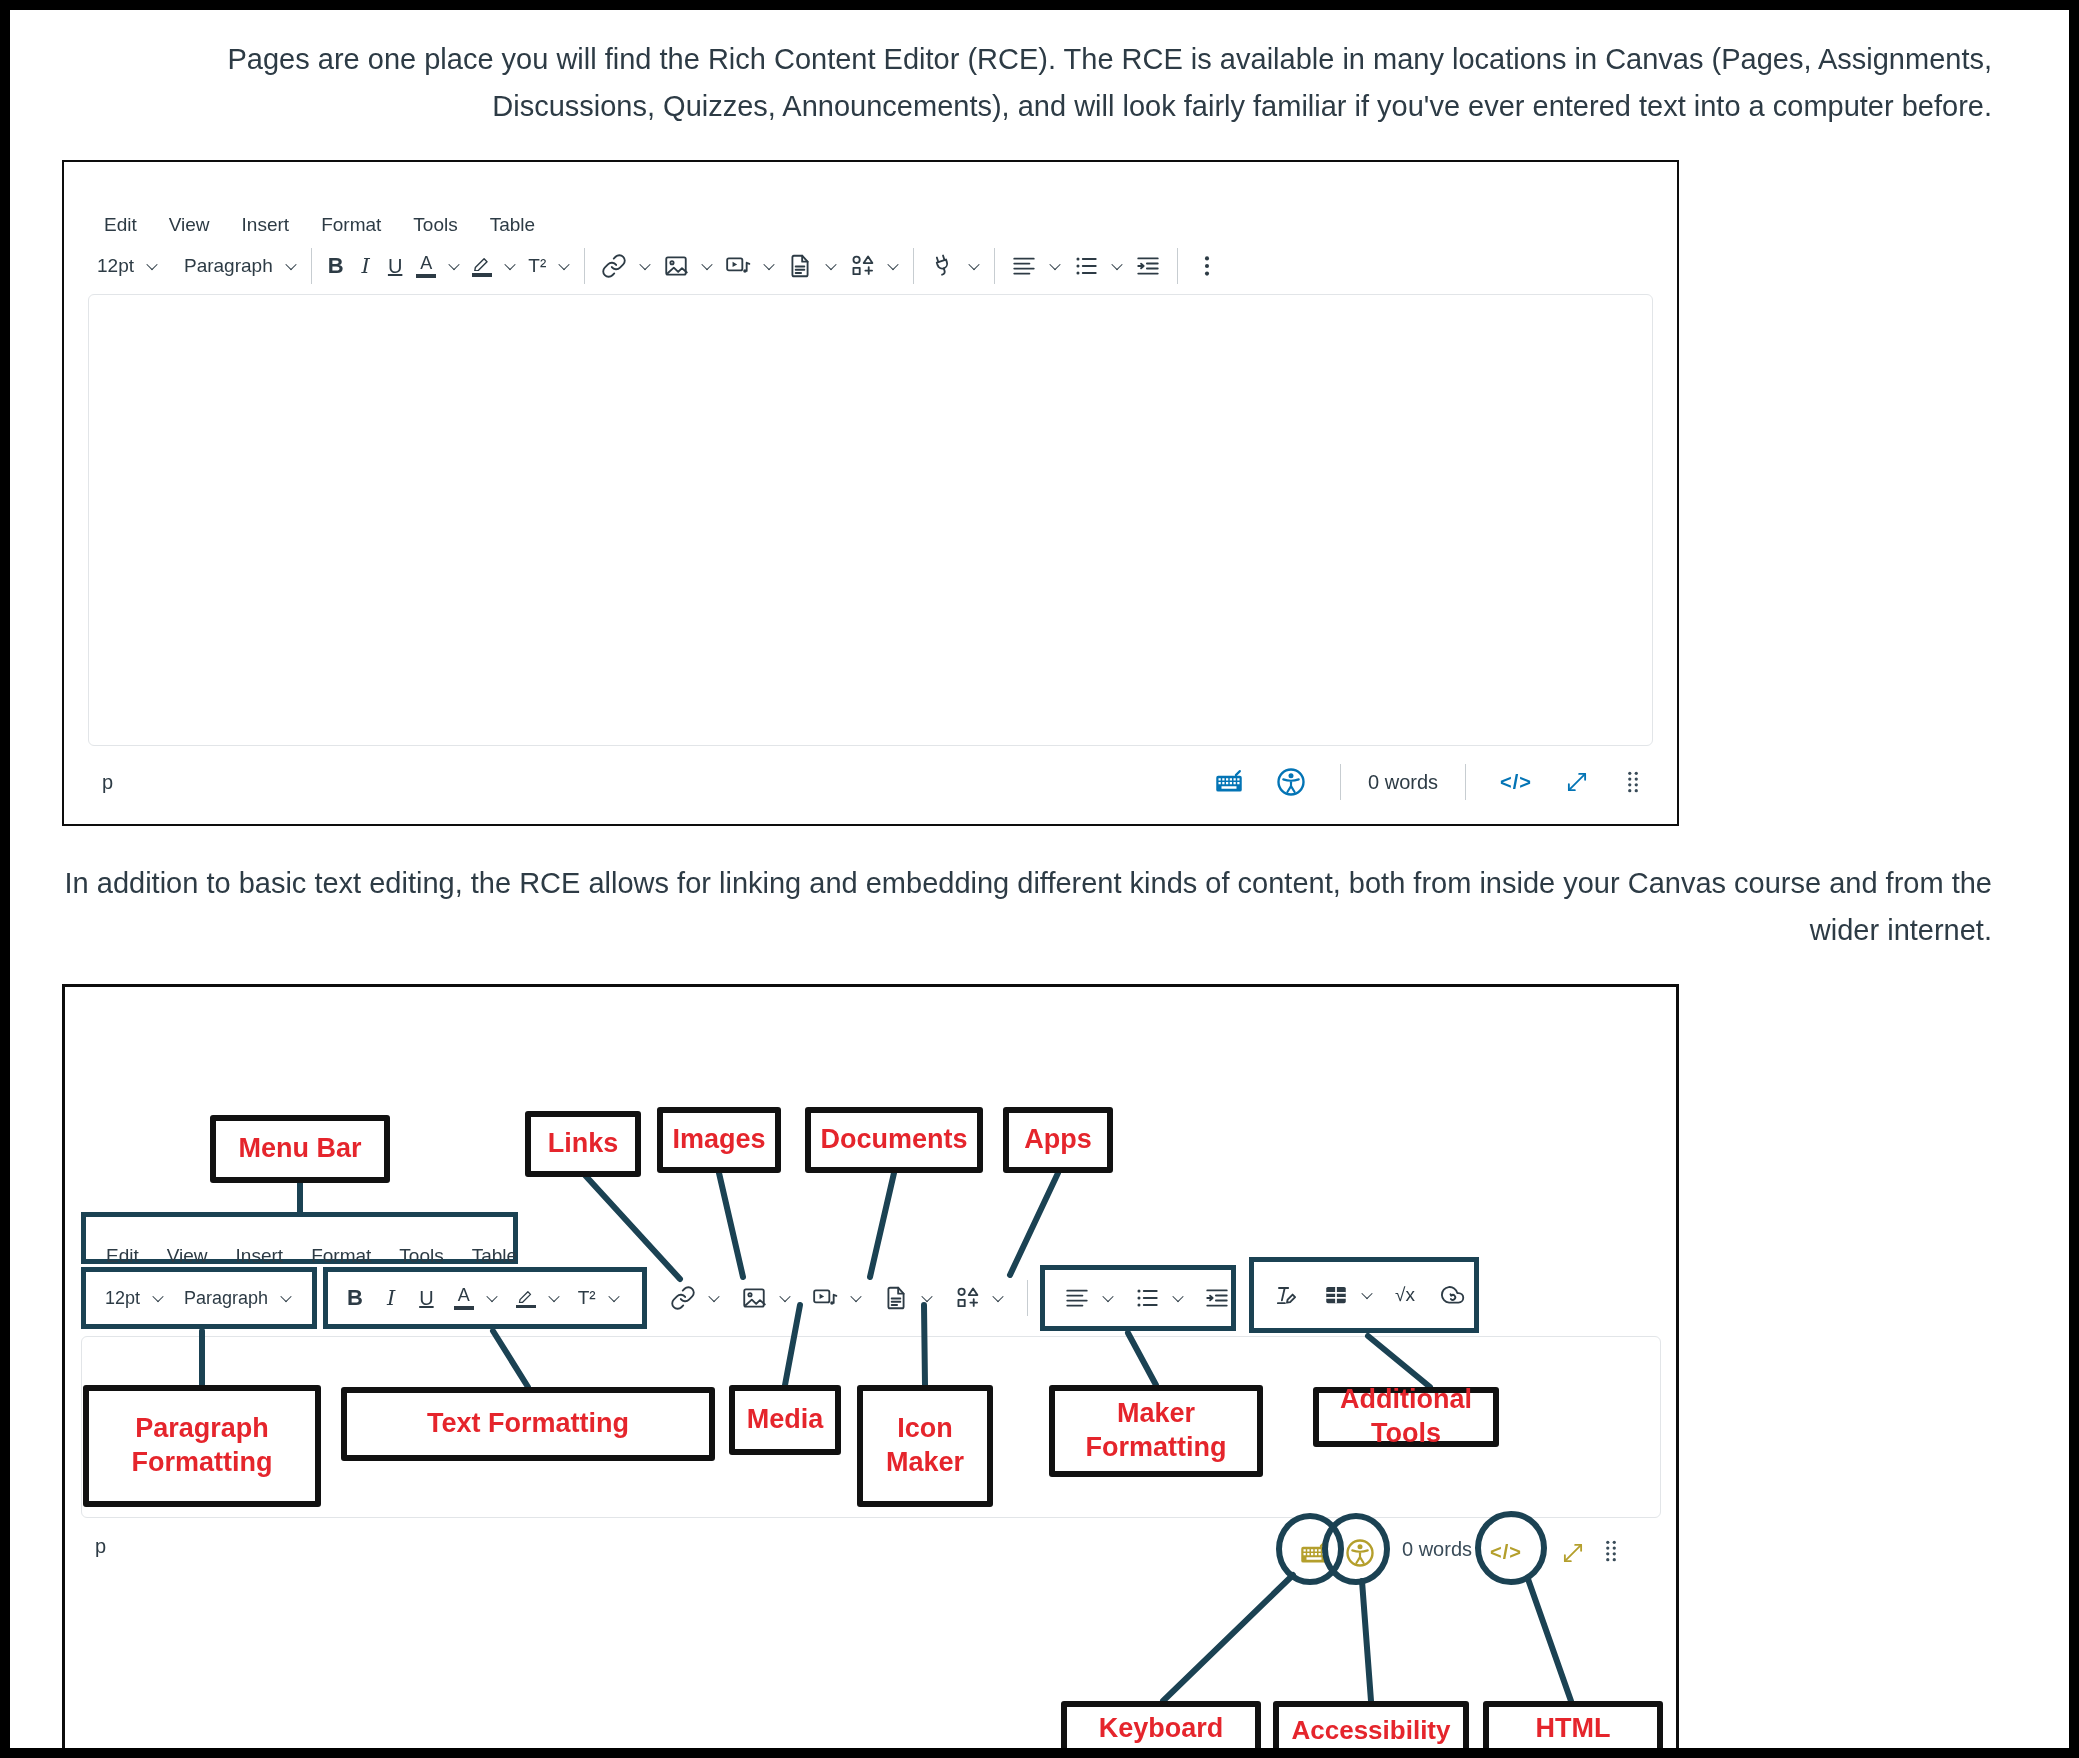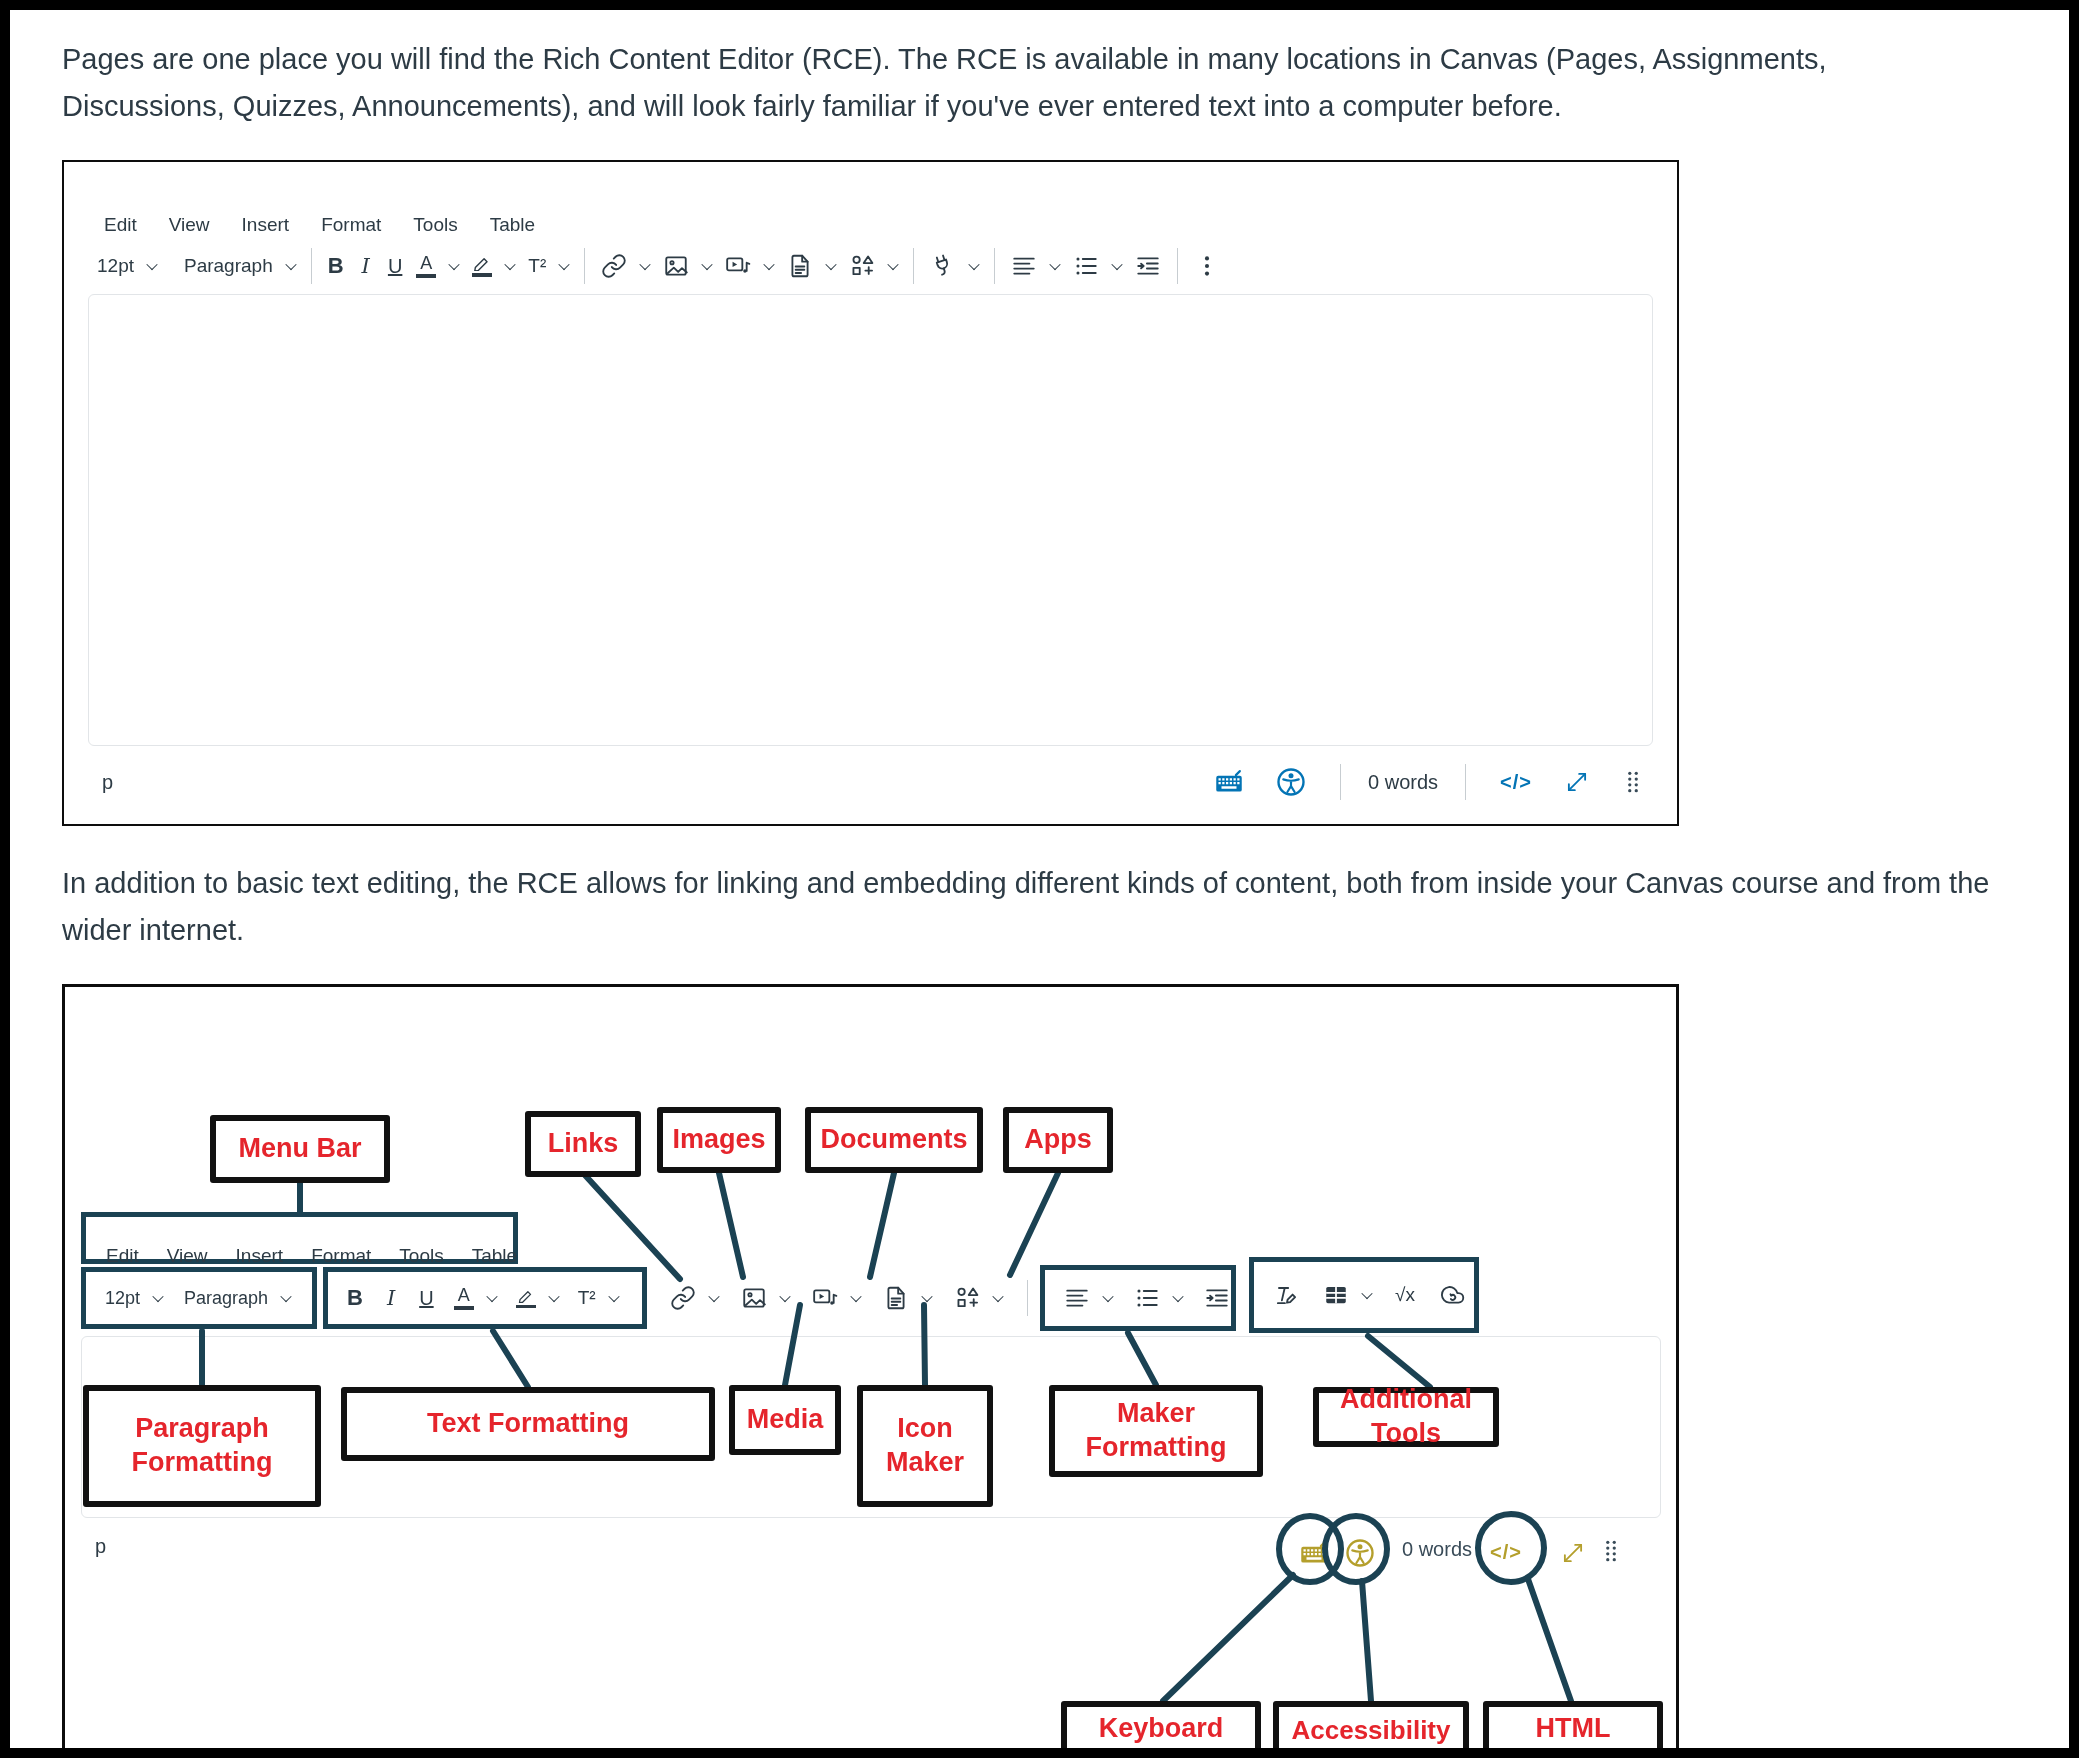--- a/index.html
+++ b/index.html
@@ -6,21 +6,21 @@
   html,body { margin:0; padding:0; }
   body {
     width:2079px; height:1758px;
     border:10px solid #000;
     background:#fff;
     padding:26px 0 0 52px;
     font-family:"Liberation Sans","DejaVu Sans",sans-serif;
     color:#2D3B45;
     overflow:hidden;
   }
-  .para { width:1930px; font-size:29px; line-height:47px; margin:0; color:#2D3B45; }
+  .para { width:1930px; font-size:29px; line-height:47px; margin:0; color:#2D3B45;text-align:right; }
   .para + .rce { margin-top:30px; }
 
   
   .rce { width:1617px; border:2px solid #0d0d0d; background:#fff; }
   .menubar { display:flex; gap:32px; padding:16px 0 4px 40px; font-size:19px; }
   .menu-item { cursor:default;margin-top:36px; }
   .toolbar { display:flex; align-items:center; padding:8px 16px 10px 26px; }
   .tbtn { display:inline-flex; align-items:center; gap:14px; padding:5px 7px; background:none; border:none; color:#2D3B45; font-family:inherit; }
   .tsel { font-size:19px; color:#2D3B45; }
   .chev { width:8px; height:8px; border-right:1.8px solid #2D3B45; border-bottom:1.8px solid #2D3B45; transform:rotate(45deg) translate(-1px,-1px); display:inline-block; }

